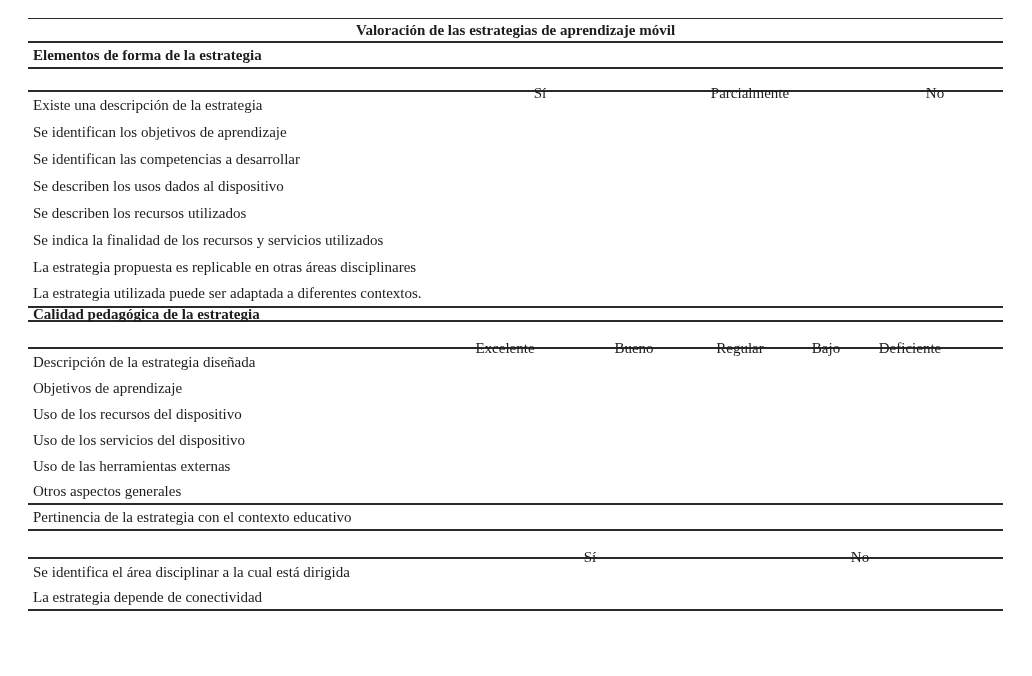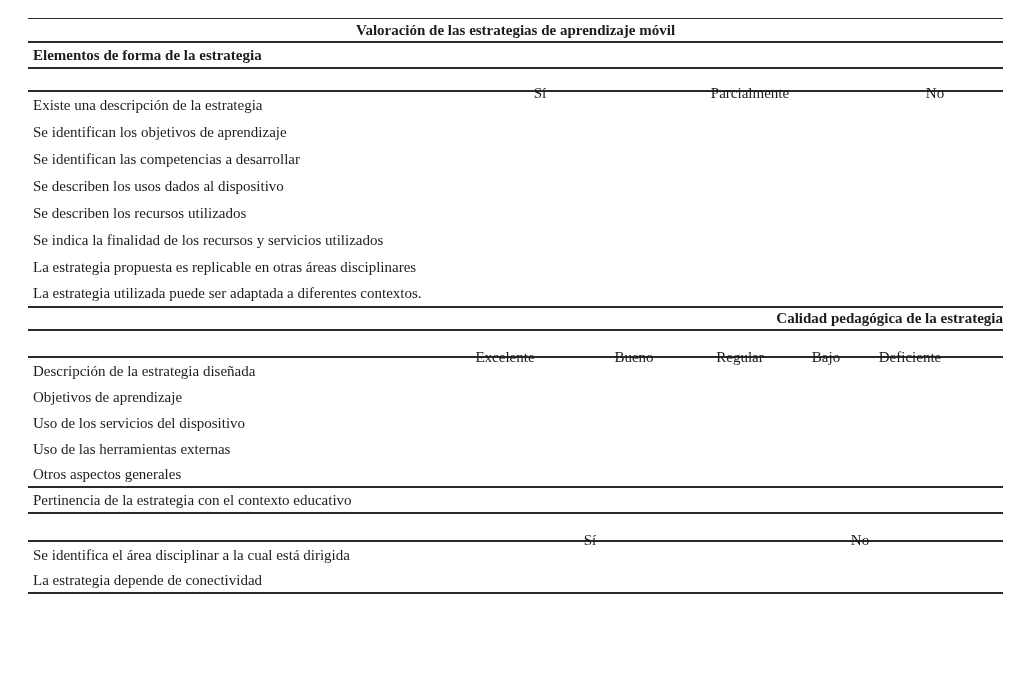--- a/index.html
+++ b/index.html
@@ -27,21 +27,21 @@
   .sec-row.regular { font-weight: normal; }
   .body-row { padding-left: 5px; }
   .col {
     position: absolute;
     top: 50%;
     transform: translate(-50%, -50%);
     white-space: nowrap;
     margin-top: 13px;
   }
   
-  .h23 { height: 23px; } .h24 { height: 24px; } .h25 { height: 23px; justify-content: flex-end; }
+  .h23 { height: 23px; } .h24 { height: 24px; } .h25 { height: 14px; }
   .h26 { height: 26px; } .h27 { height: 27px; } .h28 { height: 28px; }
   
   .s1c0 { left: 512px; } .s1c1 { left: 722px; } .s1c2 { left: 907px; }
   .s2c0 { left: 477px; } .s2c1 { left: 606px; } .s2c2 { left: 712px; }
   .s2c3 { left: 798px; } .s2c4 { left: 882px; text-align: center; }
   .s3c0 { left: 562px; } .s3c1 { left: 832px; }
 </style>
 </head>
 <body>
 
@@ -95,20 +95,23 @@
       <span class="col s2c3">Bajo</span>
       <span class="col s2c4">Deficiente</span>
     </div>
     <div class="row body-row h26">
       <span>Descripción de la estrategia diseñada</span>
     </div>
     <div class="row body-row h26">
       <span>Objetivos de aprendizaje</span>
     </div>
     <div class="row body-row h26">
+      <span>Uso de los recursos del dispositivo</span>
+    </div>
+    <div class="row body-row h26">
       <span>Uso de los servicios del dispositivo</span>
     </div>
     <div class="row body-row h26">
       <span>Uso de las herramientas externas</span>
     </div>
     <div class="row sec-row regular rule h26">
       <span>Otros aspectos generales</span>
     </div>
 
     <div class="row body-row rule h26">

